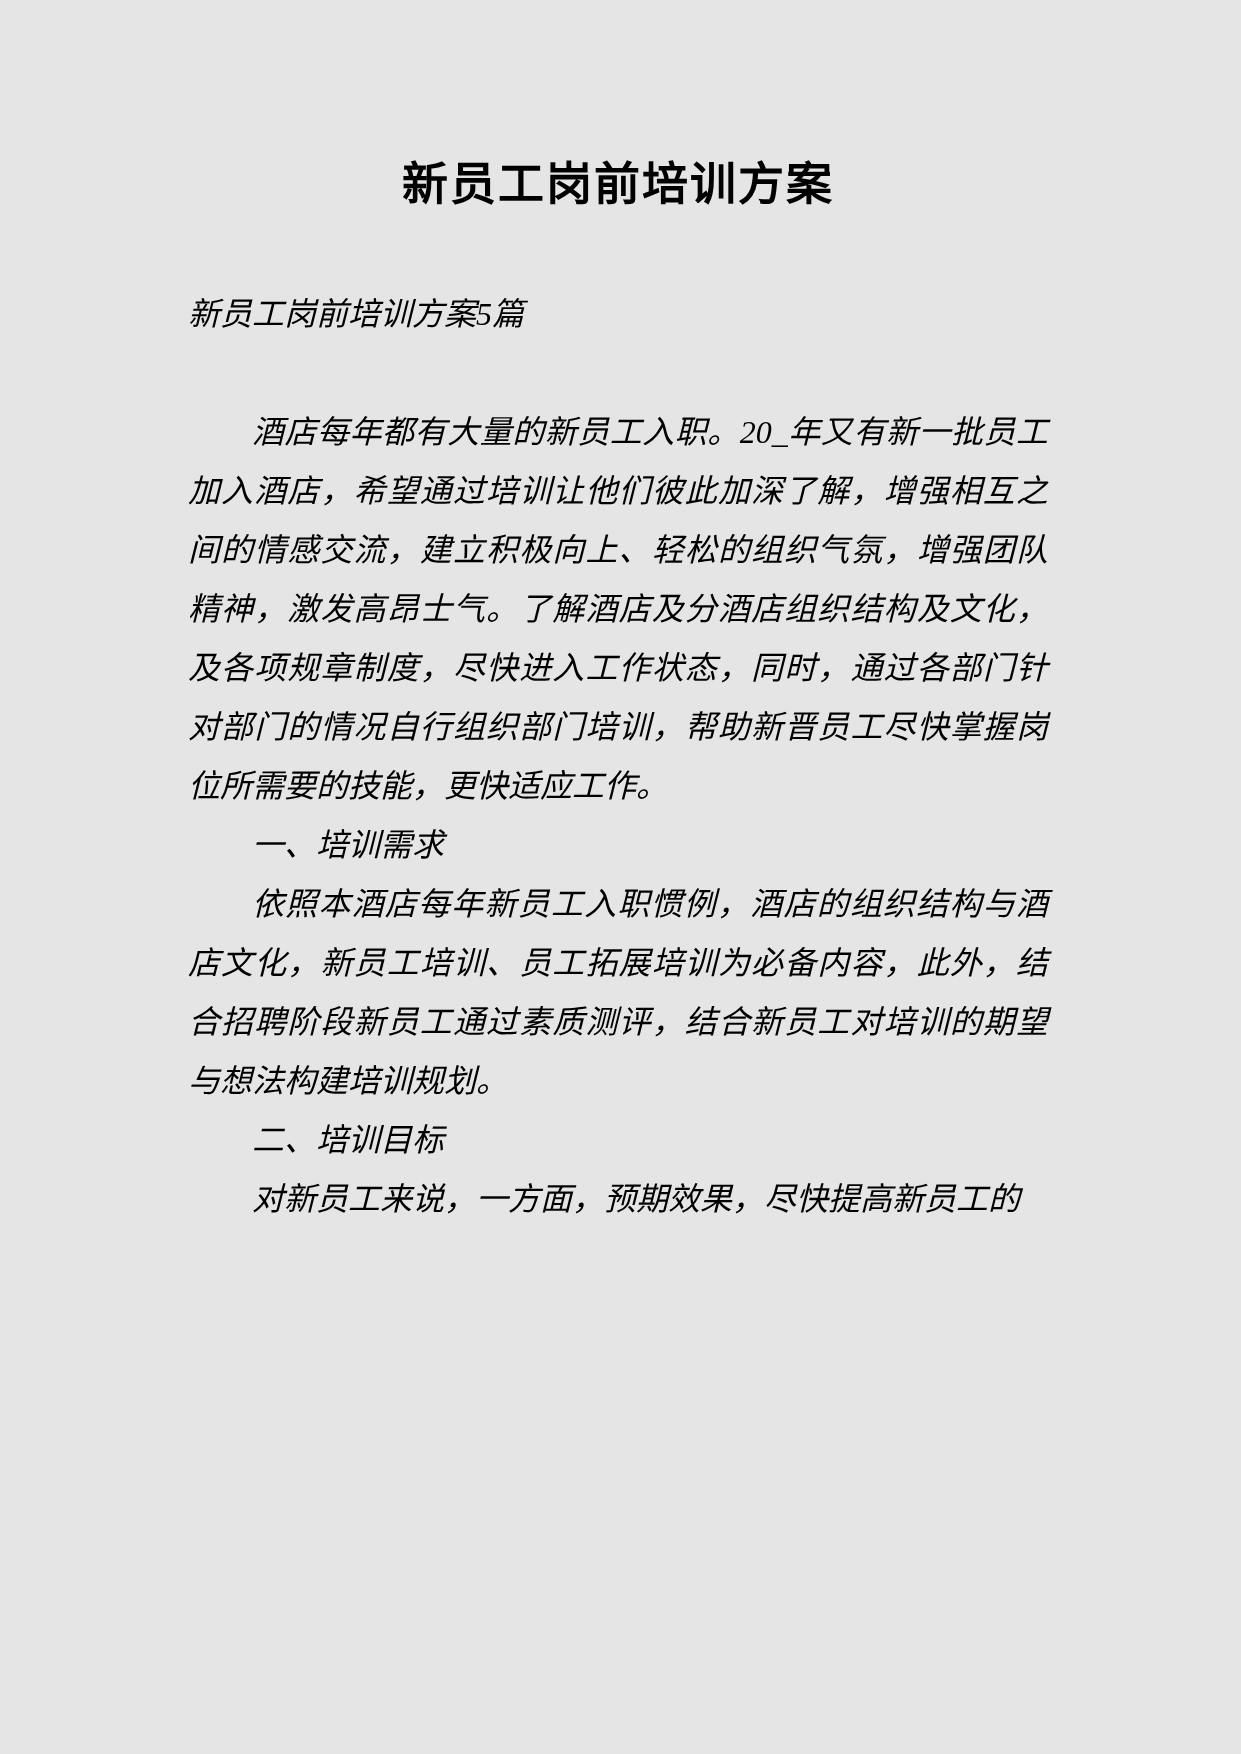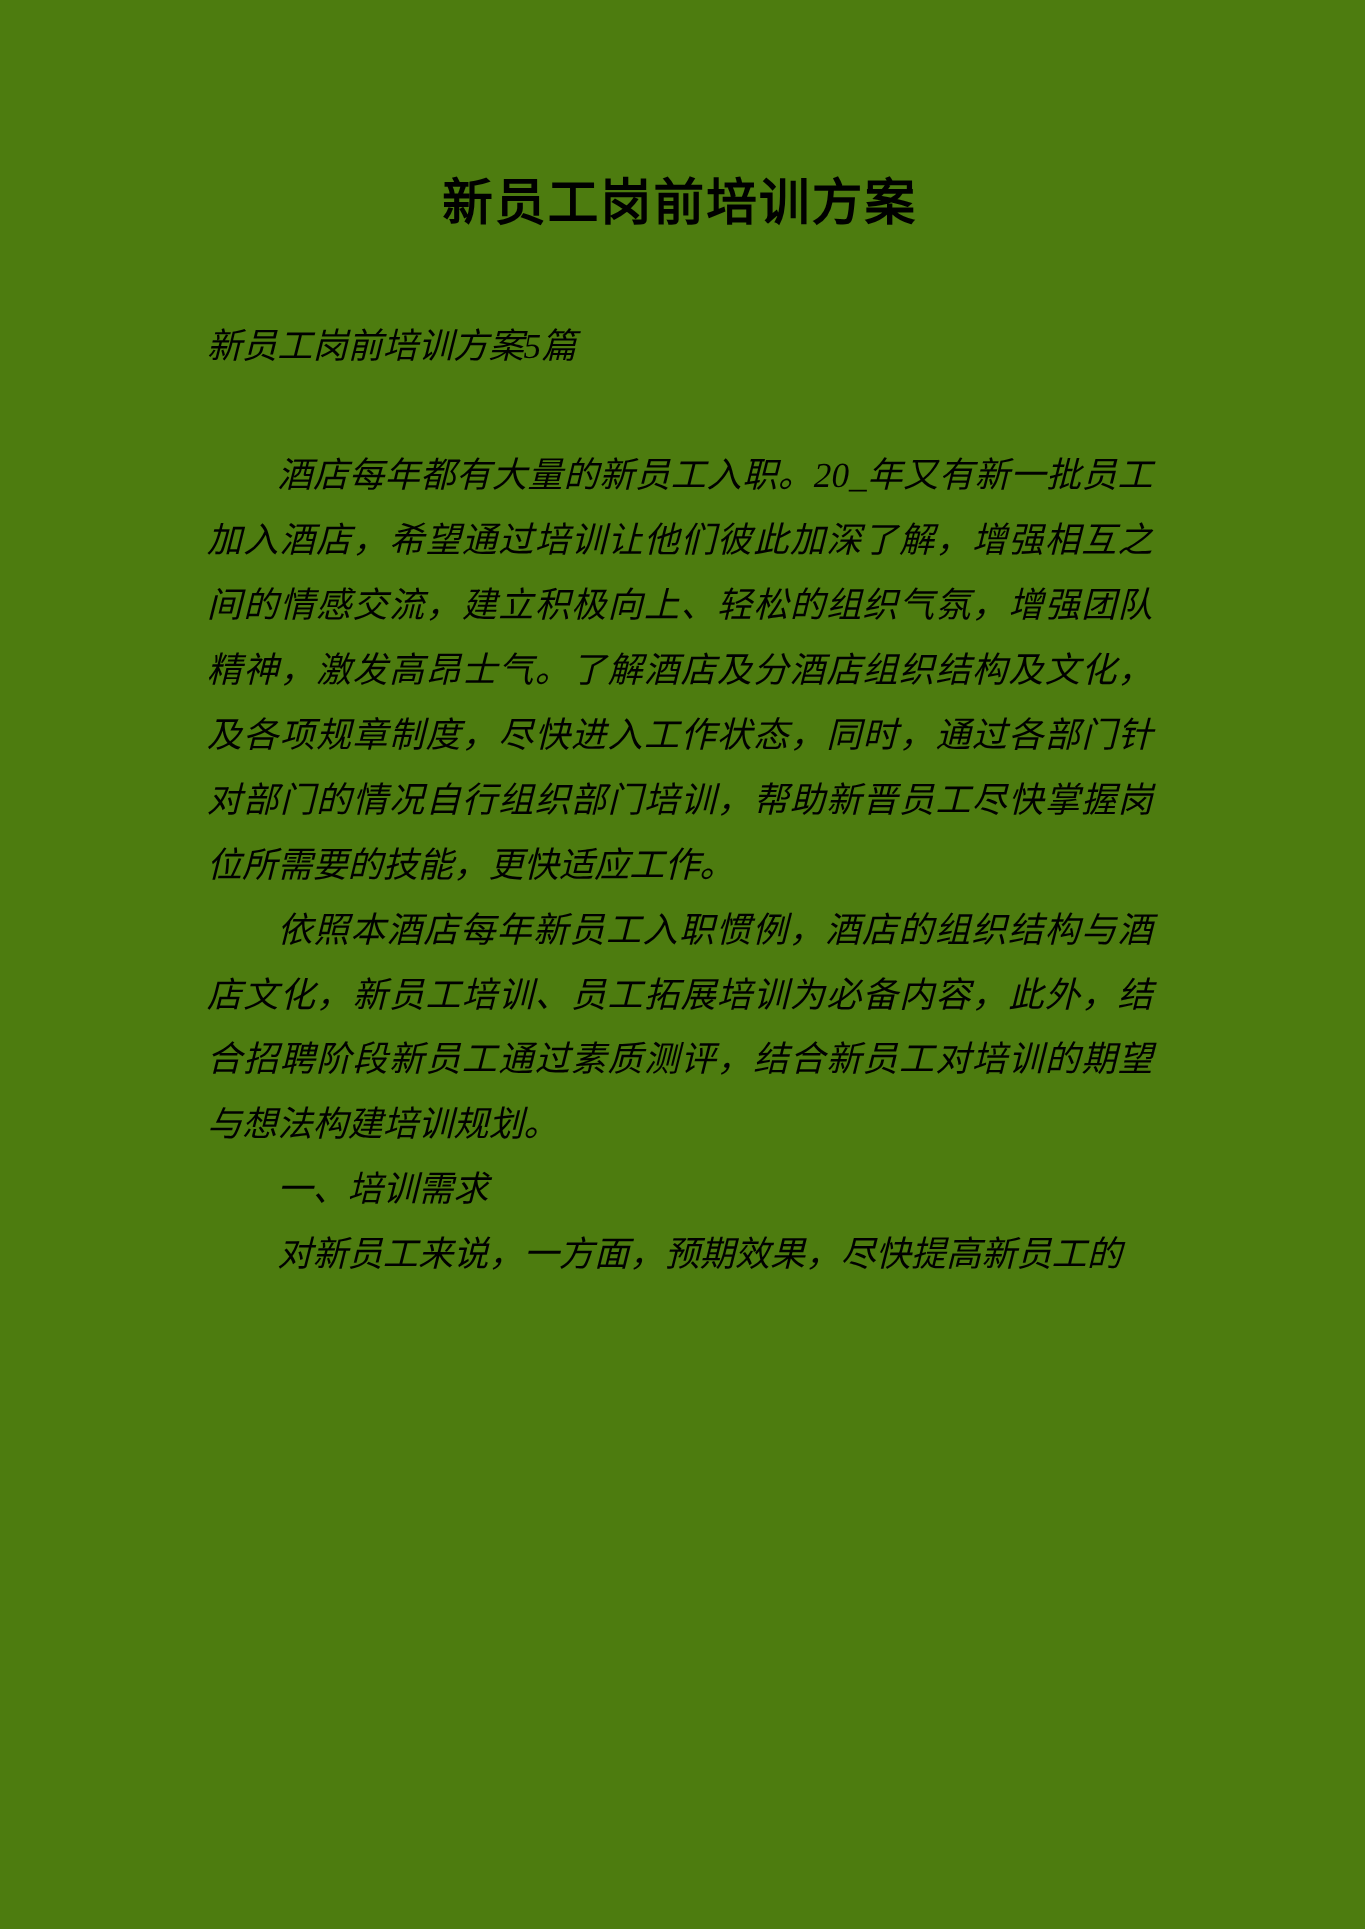--- a/index.html
+++ b/index.html
@@ -13,21 +13,21 @@
     position: relative;
     overflow: hidden;
     font-family: "Liberation Serif", "DejaVu Serif", serif;
     color: #000000;
   }
   .page {
     box-sizing: border-box;
     width: 1241px;
     height: 1754px;
     padding: 150px 193px 0 188px;
-    background: #4d7c0f;
+    background: #e5e5e5;
   }
   .doc-title {
     width: 860px;
     font-size: 46px;
     font-weight: bold;
     line-height: 70px;
     text-align: center;
     letter-spacing: 2px;
     margin: 0 0 65px 0;
     white-space: nowrap;
@@ -61,21 +61,22 @@
   <div class="body-text">
 
     <p class="para">新员工岗前培训方案5篇</p>
 
 
     <div class="spacer"></div>
 
 
     <p class="para indent">酒店每年都有大量的新员工入职。20_年又有新一批员工加入酒店，希望通过培训让他们彼此加深了解，增强相互之间的情感交流，建立积极向上、轻松的组织气氛，增强团队精神，激发高昂士气。了解酒店及分酒店组织结构及文化，及各项规章制度，尽快进入工作状态，同时，通过各部门针对部门的情况自行组织部门培训，帮助新晋员工尽快掌握岗位所需要的技能，更快适应工作。</p>
 
+    <p class="para indent">一、培训需求</p>
+
     <p class="para indent">依照本酒店每年新员工入职惯例，酒店的组织结构与酒店文化，新员工培训、员工拓展培训为必备内容，此外，结合招聘阶段新员工通过素质测评，结合新员工对培训的期望与想法构建培训规划。</p>
 
-    <p class="para indent">一、培训需求</p>
-
+    <p class="para indent">二、培训目标</p>
 
     <p class="para indent">对新员工来说，一方面，预期效果，尽快提高新员工的</p>
 
   </div>
 </div>
 
 </body></html>

